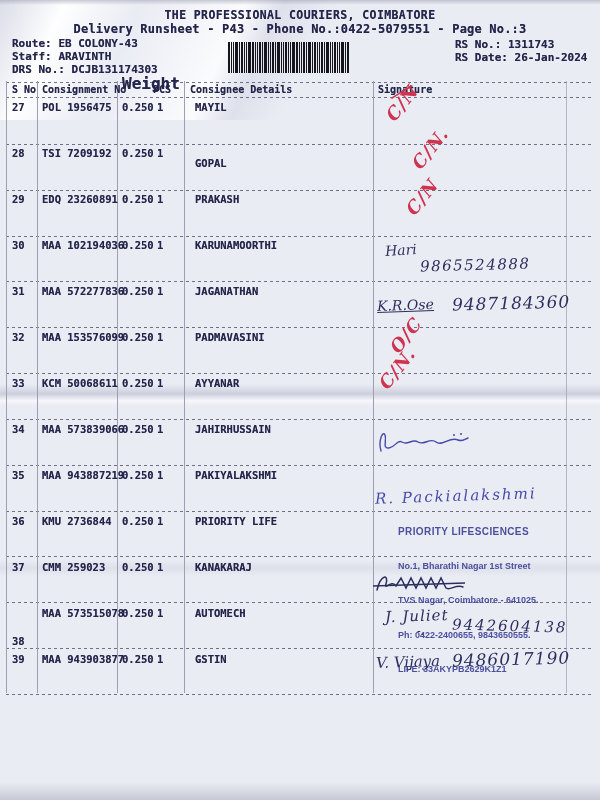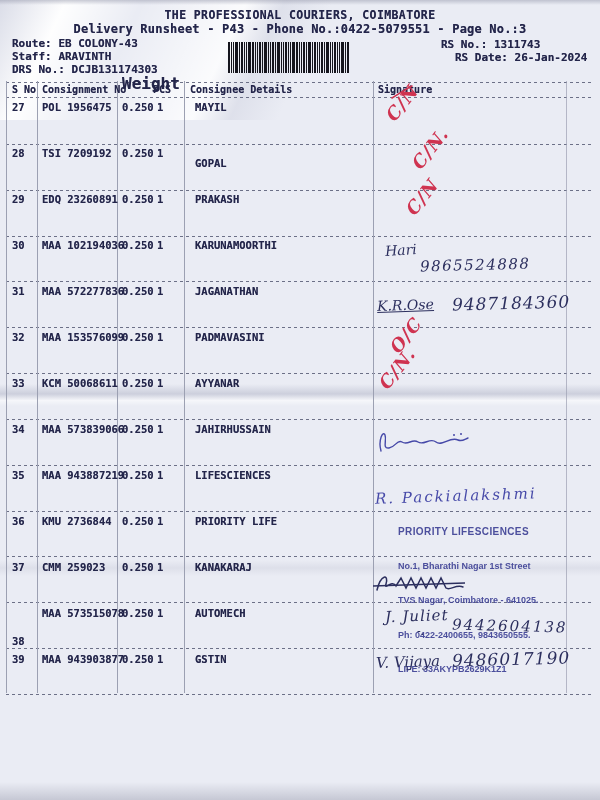--- a/index.html
+++ b/index.html
@@ -75,21 +75,21 @@
 <div class="crease edge-top"></div>
 <div class="crease edge-bottom"></div>
 
 <div class="print t-title" style="top:8px">THE PROFESSIONAL COURIERS, COIMBATORE</div>
 <div class="print t-sub" style="top:22px">Delivery Runsheet - P43 - Phone No.:0422-5079551 - Page No.:3</div>
 
 <div class="print meta" style="left:12px;top:37px"><span>Route:</span> <span>EB COLONY-43</span></div>
 <div class="print meta" style="left:12px;top:50px"><span>Staff:</span> <span>ARAVINTH</span></div>
 <div class="print meta" style="left:12px;top:63px"><span>DRS No.:</span> <span>DCJB131174303</span></div>
 
-<div class="print meta" style="left:441px;top:38px"><span>RS No.:</span> <span>1311743</span></div>
+<div class="print meta" style="left:455px;top:38px"><span>RS No.:</span> <span>1311743</span></div>
 <div class="print meta" style="left:455px;top:51px"><span>RS Date:</span> <span>26-Jan-2024</span></div>
 
 <svg style="left:228px;top:42px" width="122" height="31">
   <path fill="#15151d" d="M0 0h2v31H0z M3 0h1v31H3z M5 0h1v31H5z M7 0h3v31H7z M11 0h1v31h-1z M13 0h2v31h-2z M16 0h1v31h-1z M18 0h1v31h-1z M20 0h3v31h-3z M24 0h2v31h-2z M27 0h1v31h-1z M29 0h1v31h-1z M31 0h2v31h-2z M34 0h1v31h-1z M36 0h3v31h-3z M40 0h1v31h-1z M42 0h1v31h-1z M44 0h2v31h-2z M47 0h1v31h-1z M49 0h3v31h-3z M53 0h1v31h-1z M55 0h1v31h-1z M57 0h2v31h-2z M60 0h1v31h-1z M62 0h1v31h-1z M64 0h3v31h-3z M68 0h2v31h-2z M71 0h1v31h-1z M73 0h1v31h-1z M75 0h2v31h-2z M78 0h1v31h-1z M80 0h3v31h-3z M84 0h1v31h-1z M86 0h2v31h-2z M89 0h1v31h-1z M91 0h1v31h-1z M93 0h2v31h-2z M96 0h1v31h-1z M98 0h3v31h-3z M102 0h1v31h-1z M104 0h1v31h-1z M106 0h2v31h-2z M109 0h1v31h-1z M111 0h1v31h-1z M113 0h3v31h-3z M117 0h1v31h-1z M119 0h2v31h-2z"></path>
 </svg>
 
 <div class="hline" style="top:81px"></div>
 <div class="hline" style="top:96px"></div>
 <div class="hline" style="top:143px"></div>
 <div class="hline" style="top:189px"></div>
@@ -181,21 +181,21 @@
   <span class="cell" style="left:122px;top:423px">0.250</span>
   <span class="cell" style="left:157px;top:423px">1</span>
   <span class="cell" style="left:195px;top:423px">JAHIRHUSSAIN</span>
 </div>
 
 <div>
   <span class="cell" style="left:12px;top:469px">35</span>
   <span class="cell" style="left:42px;top:469px">MAA 943887219</span>
   <span class="cell" style="left:122px;top:469px">0.250</span>
   <span class="cell" style="left:157px;top:469px">1</span>
-  <span class="cell" style="left:195px;top:469px">LIFESCIENCES</span>
+  <span class="cell" style="left:195px;top:469px">PAKIYALAKSHMI</span>
 </div>
 
 <div>
   <span class="cell" style="left:12px;top:515px">36</span>
   <span class="cell" style="left:42px;top:515px">KMU 2736844</span>
   <span class="cell" style="left:122px;top:515px">0.250</span>
   <span class="cell" style="left:157px;top:515px">1</span>
   <span class="cell" style="left:195px;top:515px">PRIORITY LIFE</span>
 </div>
 

